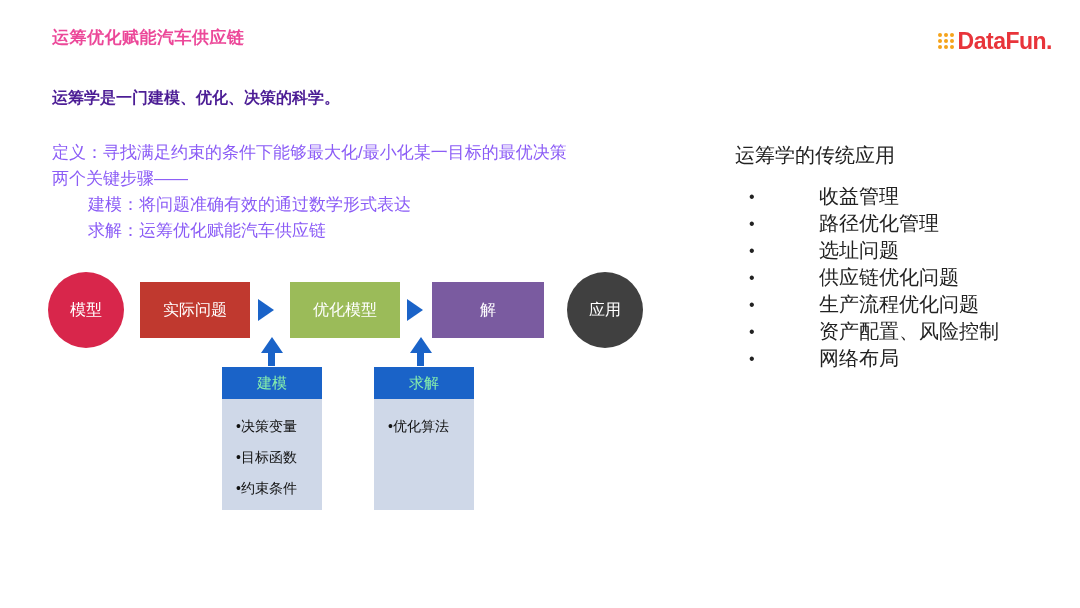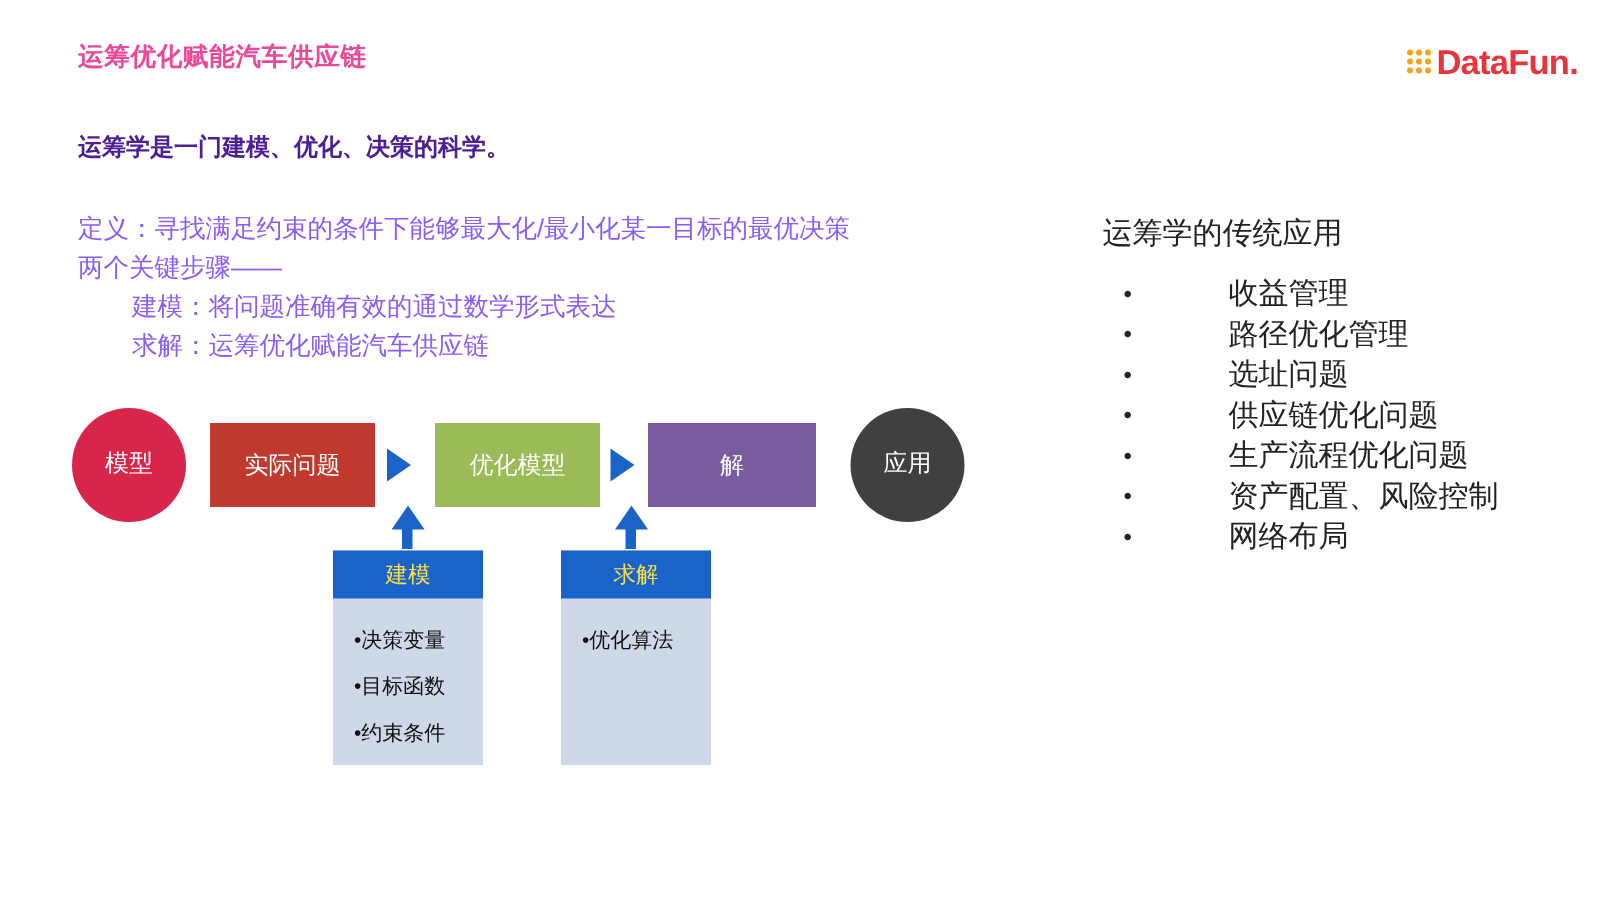--- a/index.html
+++ b/index.html
@@ -178,21 +178,21 @@
   .st2 { left: 417px; top: 352px; height: 14px; }
 
   .panel {
     position: absolute;
     box-sizing: border-box;
     background: #cfd8e8;
   }
   .panel .hdr {
     height: 32px;
     background: #1a63c8;
-    color: #fde047;
+    color: #86efac;
     font-size: 15px;
     display: flex;
     align-items: center;
     justify-content: center;
     font-family: Liberation Mono, monospace;
   }
   .panel .body {
     padding: 12px 4px 10px 14px;
     font-size: 14px;
     color: #111;

